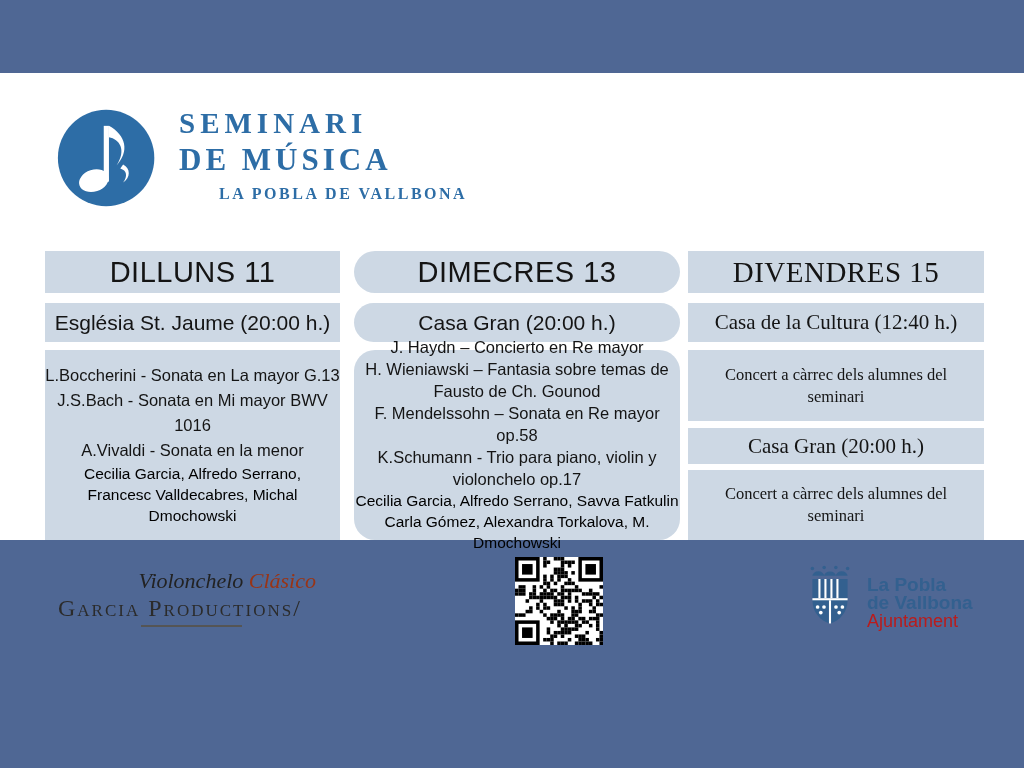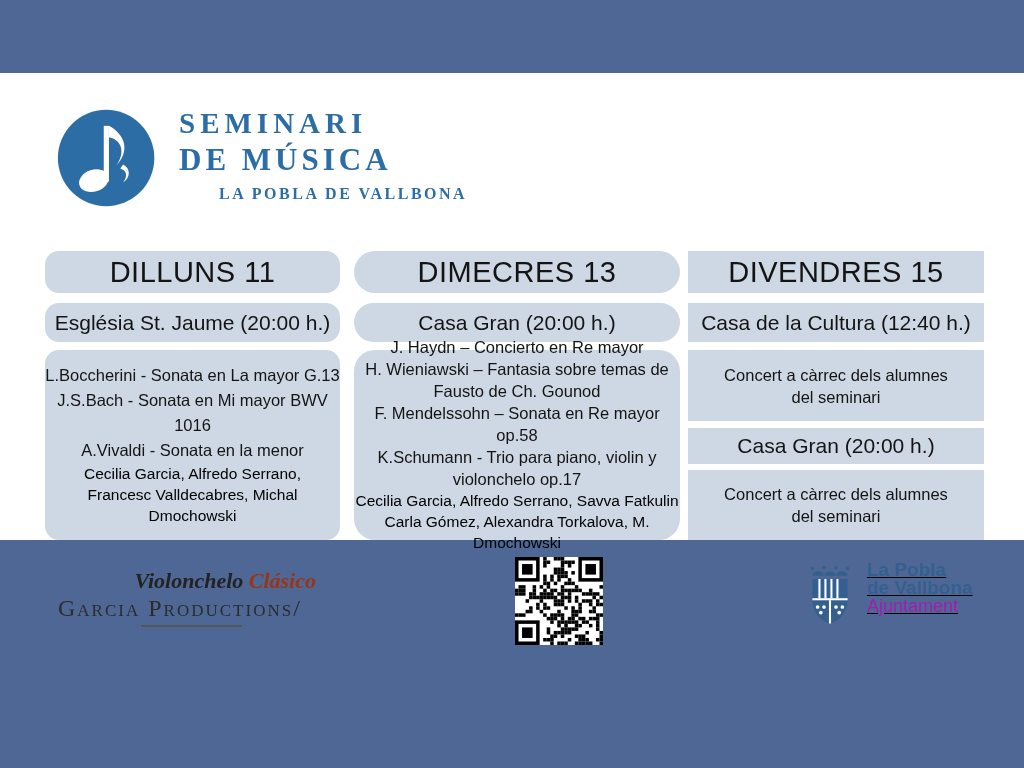--- a/index.html
+++ b/index.html
@@ -13,52 +13,52 @@
              font-family:"Liberation Serif",serif;font-weight:bold;white-space:nowrap;}
   .logo-l1{font-size:29px;letter-spacing:5px;line-height:32px;}
   .logo-l2{font-size:31px;letter-spacing:4px;line-height:42px;}
   .logo-l3{font-size:16px;letter-spacing:2.5px;line-height:26px;margin-left:40px;}
   .page-title{position:absolute;left:415px;top:105px;width:525px;text-align:center;
               font-size:36px;color:#595959;letter-spacing:-0.5px;}
 
   
   .box{position:absolute;background:#cdd8e4;display:flex;align-items:center;
        justify-content:center;text-align:center;color:#141414;}
-  .col1{left:45px;width:295px;border-radius:14px;}
+  .col1{left:45px;width:295px;}
   .col2{left:354px;width:326px;border-radius:21px;}
-  .col3{left:688px;width:296px;}
+  .col3{left:688px;width:296px;font-family:Liberation Serif, serif;}
   .daybox{top:178px;height:42px;font-size:29px;font-weight:500;letter-spacing:0.5px;}
   .venuebox{top:230px;height:39px;font-size:21px;}
   .bigbox{top:277px;height:190px;flex-direction:column;justify-content:center;
           padding:9px 0 10px 0;box-sizing:border-box;}
   .program{font-size:16.5px;line-height:25px;}
   .col2 .program{line-height:22px;}
   .performers{font-size:15.5px;line-height:21px;color:#000000;}
   .c3box1{top:277px;height:71px;}
   .c3venue2{top:355px;height:36px;font-size:21px;}
   .c3box3{top:397px;height:70px;}
   .desc{font-size:16.5px;line-height:22px;max-width:250px;}
 
   
   .garcia{position:absolute;left:58px;top:496px;width:262px;
           font-family:"Liberation Serif",serif;color:#2b2b2b;}
-  .gp-script{text-align:right;font-style:italic;font-weight:bold;font-size:22px;
+  .gp-script{text-align:right;font-style:italic;font-weight:normal;font-size:22px;
              line-height:24px;padding-right:4px;color:#222222;}
   .gp-script .red{color:#993415;}
   .gp-name{font-size:24px;font-variant:small-caps;letter-spacing:2px;line-height:28px;
            margin-top:1px;white-space:nowrap;}
   .gp-underline{width:101px;height:0;border-top:2px solid #555555;margin:3px 0 0 83px;}
 
   .qr{position:absolute;left:515px;top:484px;width:88px;height:88px;background:#ffffff;}
 
   .ajuntament{position:absolute;left:806px;top:488px;display:flex;align-items:flex-start;}
   .shield{margin-top:2px;}
-  .aj-text{margin-left:13px;margin-top:0;line-height:18px;text-decoration:underline;}
+  .aj-text{margin-left:13px;margin-top:15px;line-height:18px;}
   .aj-bold{font-size:19px;font-weight:bold;color:#33608f;}
-  .aj-light{font-size:18px;color:#a21caf;}
+  .aj-light{font-size:18px;color:#b91c1c;}
 </style>
 </head>
 <body>
 
 <div class="page">
   <div class="card">
 
     <div class="logo-circle">
       <svg viewBox="0 0 110 110" width="104" height="108">
         <circle cx="53" cy="55" r="51" fill="#2d6da6"></circle>

